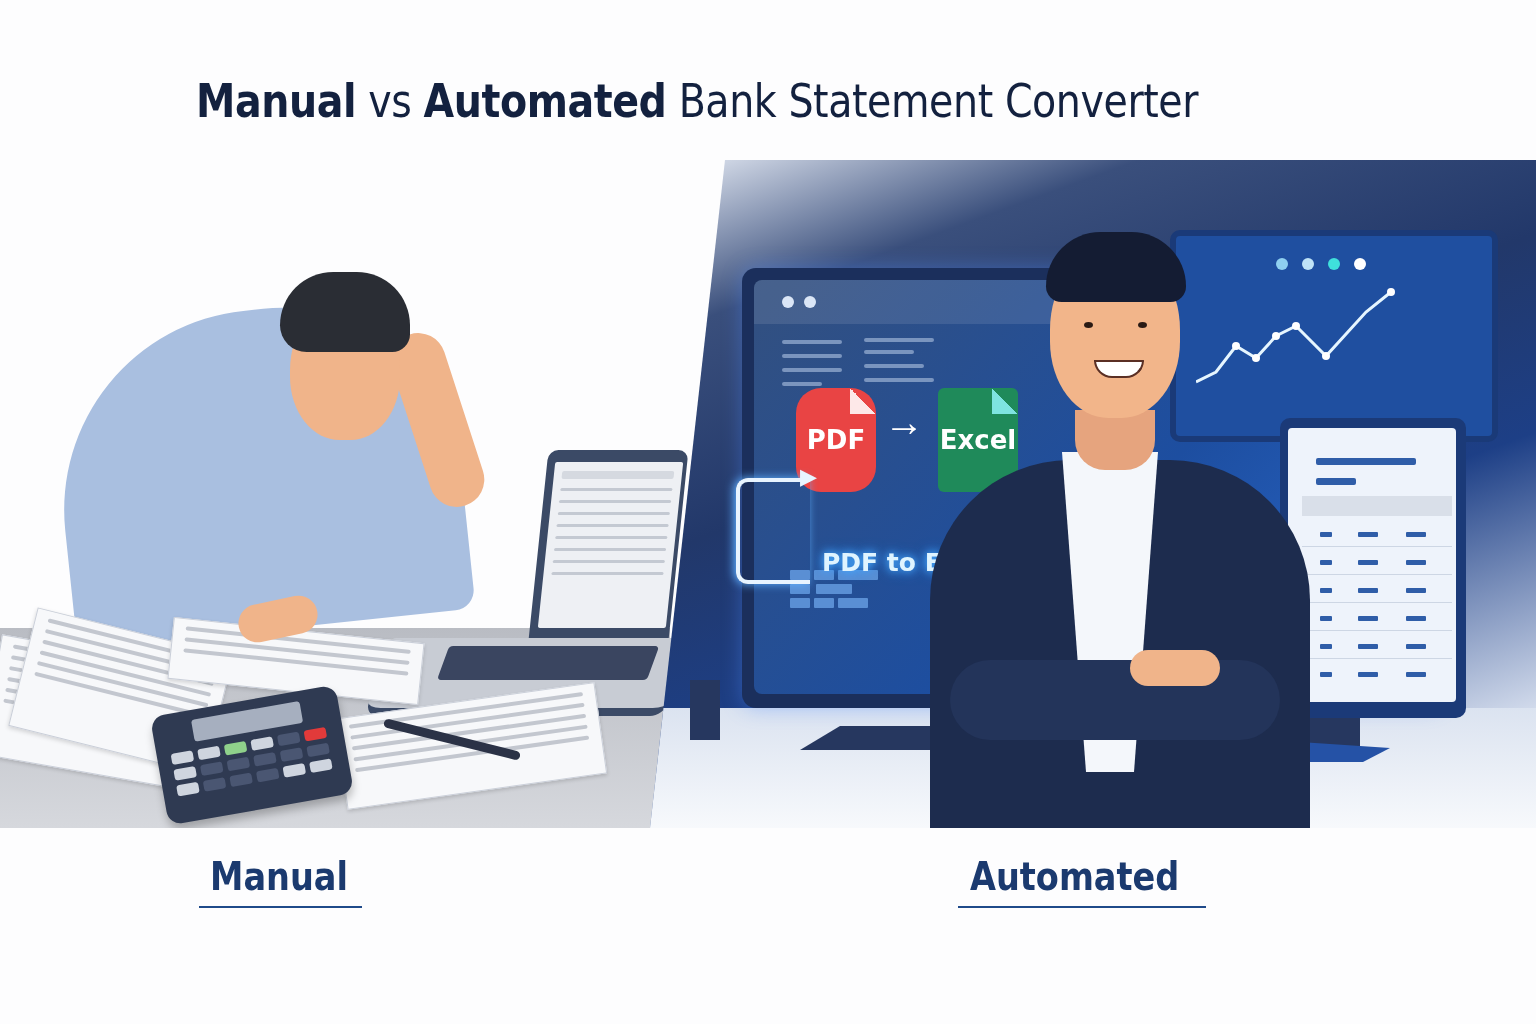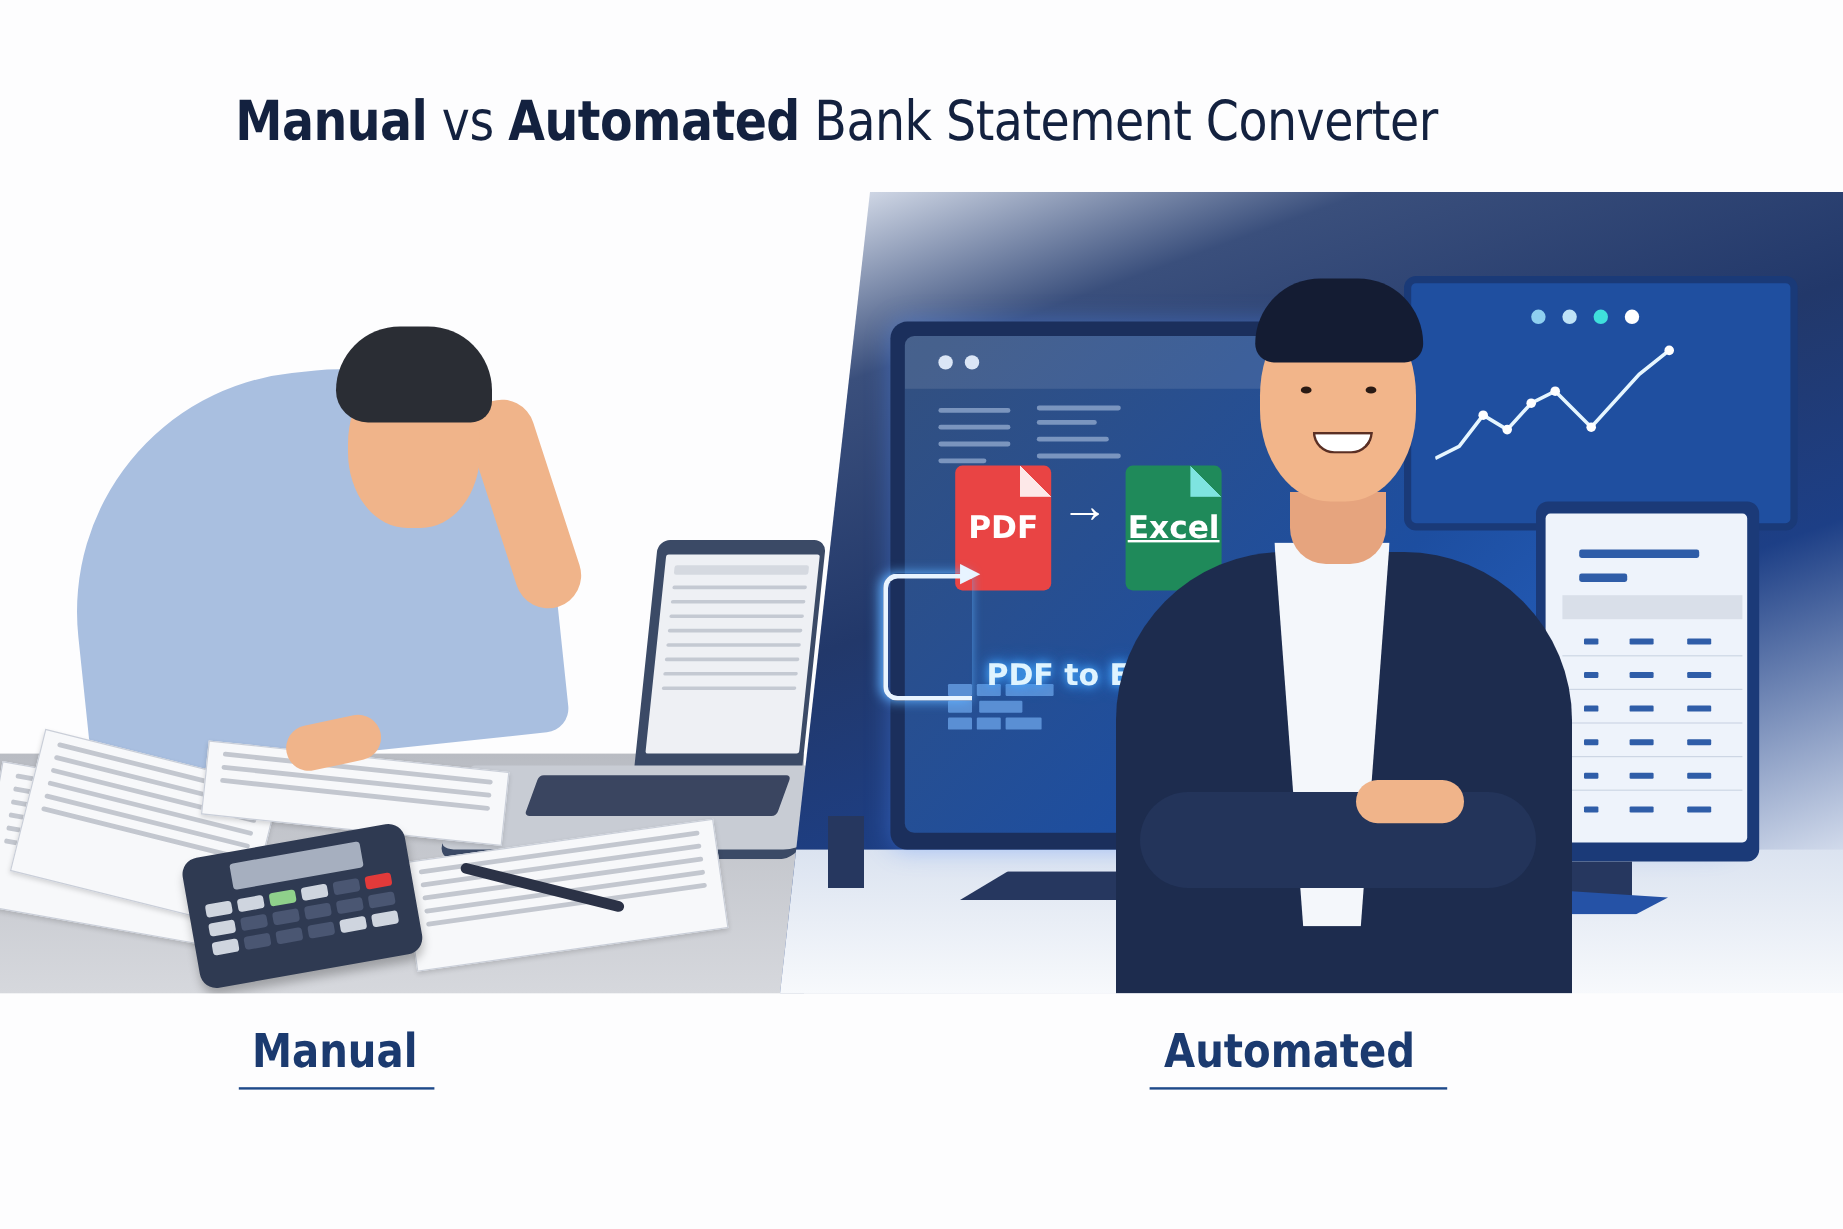--- a/index.html
+++ b/index.html
@@ -39,22 +39,22 @@
   .m-arm{position:absolute;left:410px;top:170px;width:55px;height:180px;background:#f0b48a;border-radius:30px;transform:rotate(-18deg);}
   .m-hand{position:absolute;left:238px;top:440px;width:80px;height:38px;background:#f0b48a;border-radius:20px;transform:rotate(-12deg);}
   
   .monitor-main{position:absolute;left:92px;top:108px;width:700px;height:440px;background:#1b2f5c;border-radius:14px;box-shadow:0 0 20px rgba(80,140,255,.4);}
   .monitor-screen{position:absolute;left:12px;top:12px;right:12px;bottom:14px;border-radius:8px;background:linear-gradient(135deg,#33507f 0%,#1d4ea0 55%,#2b6ad0 100%);overflow:hidden;}
   .m-topbar{position:absolute;left:0;right:0;top:0;height:44px;background:rgba(255,255,255,.10);}
   .dot{position:absolute;width:12px;height:12px;border-radius:50%;background:#dbe6f6;}
   .code-line{position:absolute;height:4px;background:#8ea6cc;border-radius:2px;opacity:.8;}
   .file-icon{position:absolute;width:80px;height:104px;border-radius:6px;color:#fff;font-weight:bold;font-size:26px;display:flex;align-items:center;justify-content:center;font-family:"DejaVu Sans",sans-serif;}
   .file-icon::after{content:"";position:absolute;right:0;top:0;width:26px;height:26px;background:linear-gradient(225deg,transparent 50%,#fde8e8 50%);}
-  .file-pdf{background:#e94444;}
-  .file-excel{background:#1f8a5a;text-decoration:underline;}
+  .file-pdf{background:#e94444;border-radius:25px;}
+  .file-excel{background:#1f8a5a;}
   .file-excel::after{background:linear-gradient(225deg,transparent 50%,#7ee4e0 50%);}
   .arrow-right{position:absolute;color:#fff;font-size:40px;font-weight:bold;}
   .loop{position:absolute;left:86px;top:318px;width:70px;height:98px;border:4px solid #e8f4ff;border-right:none;border-radius:12px 0 0 12px;box-shadow:-2px 0 10px #5fb0ff;}
   .loop-arrow{position:absolute;left:150px;top:304px;color:#e8f4ff;font-size:22px;}
   .converter-label{position:absolute;left:172px;top:388px;color:#dff4ff;font-size:25px;font-weight:bold;text-shadow:0 0 8px #4fb2ff,0 0 14px #2b8cff;font-family:"DejaVu Sans",sans-serif;}
   .blk{position:absolute;height:10px;background:#5a8fd4;border-radius:1px;}
   .chart-svg{position:absolute;left:540px;top:130px;}
   .stand{position:absolute;background:#26375f;}
   .monitor2{position:absolute;left:630px;top:258px;width:186px;height:300px;background:#1b3a78;border-radius:10px;}
   .monitor2-screen{position:absolute;left:8px;top:10px;right:10px;bottom:16px;background:#eef3fb;border-radius:4px;}

